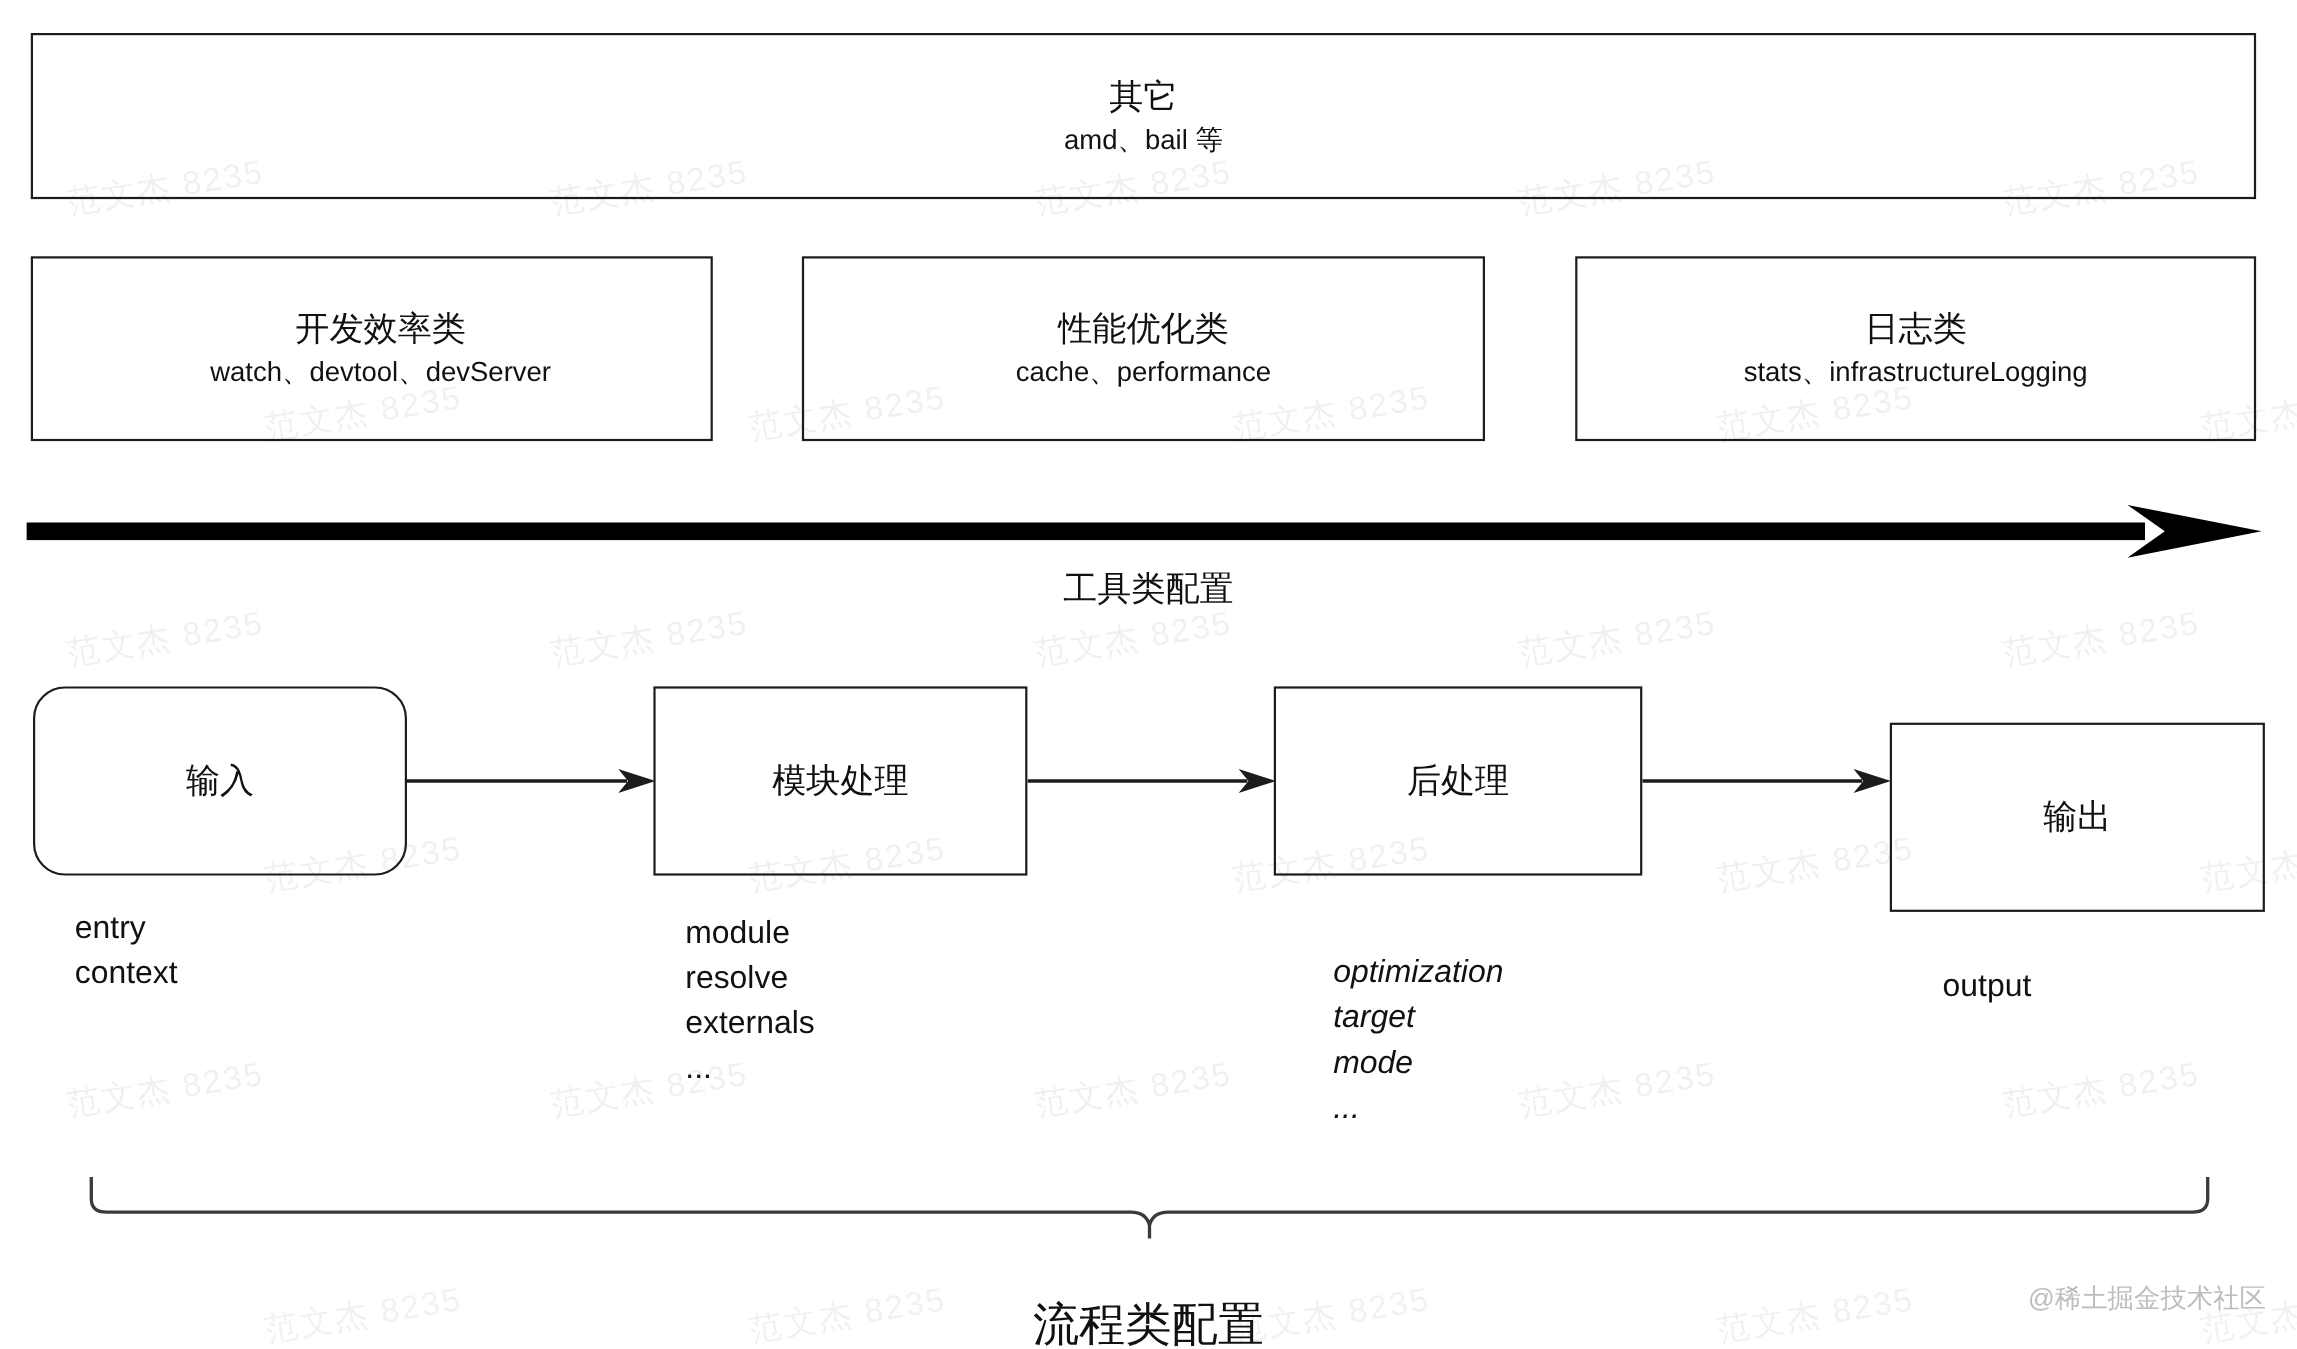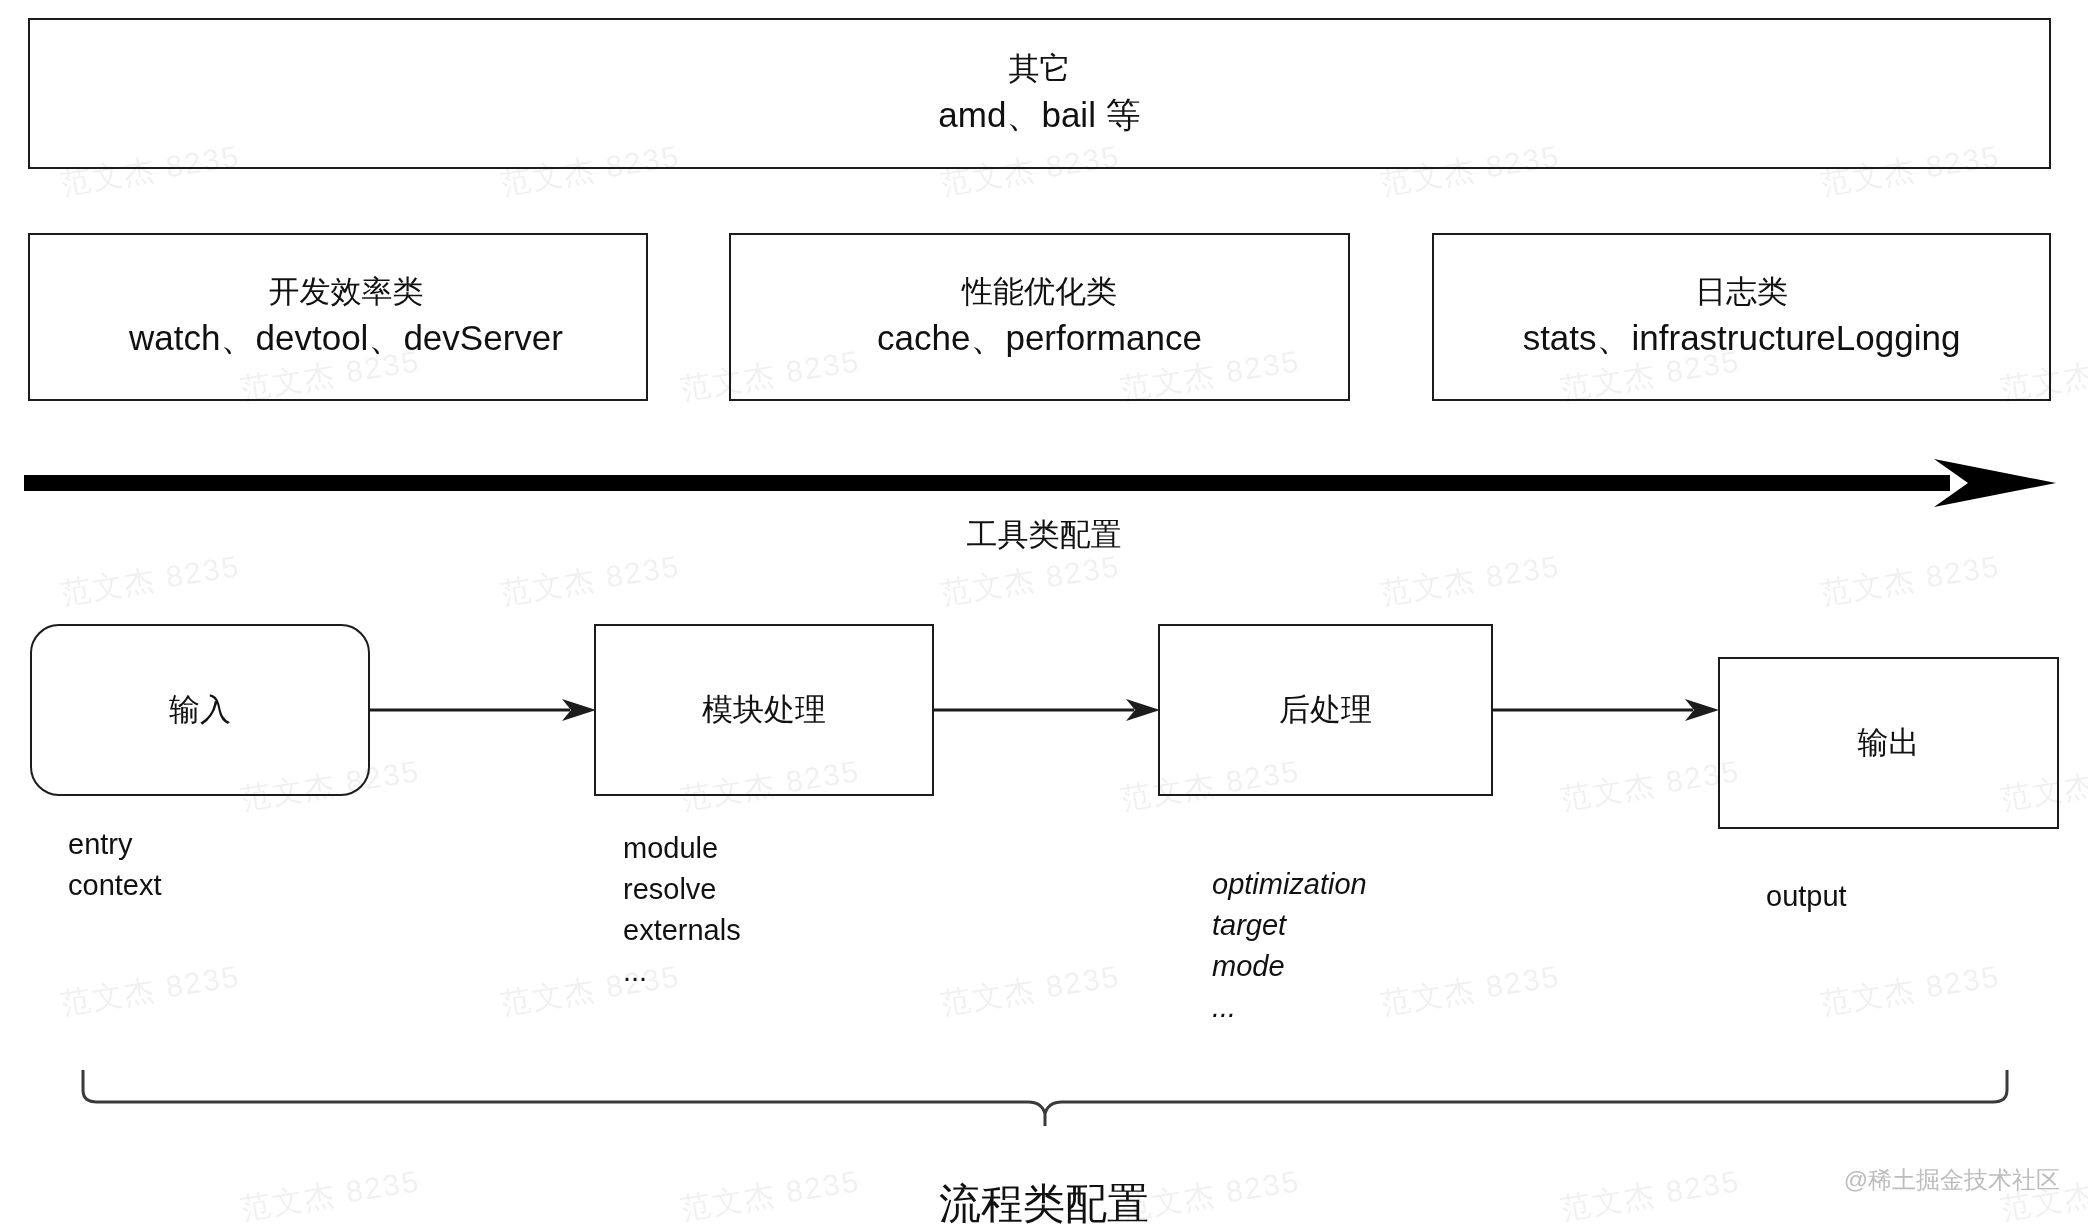--- a/index.html
+++ b/index.html
@@ -46,28 +46,28 @@
     align-items: center;
     justify-content: center;
     z-index: 2;
   }
   .dbox .line1 {
     font-size: 31px;
     line-height: 1.38;
     white-space: nowrap;
   }
   .dbox .line2 {
-    font-size: 35px;
+    font-size: 25px;
     line-height: 1.38;
     white-space: nowrap;
   }
 
   
   #box-other {
-    left: 28px;  top: 18px;
+    left: 28px;  top: 30px;
     width: 2023px; height: 151px;
   }
 
   
   #box-devtools {
     left: 28px;  top: 233px;
     width: 620px; height: 168px; padding-left: 16px;
   }
   #box-perf {
     left: 729px; top: 233px;

